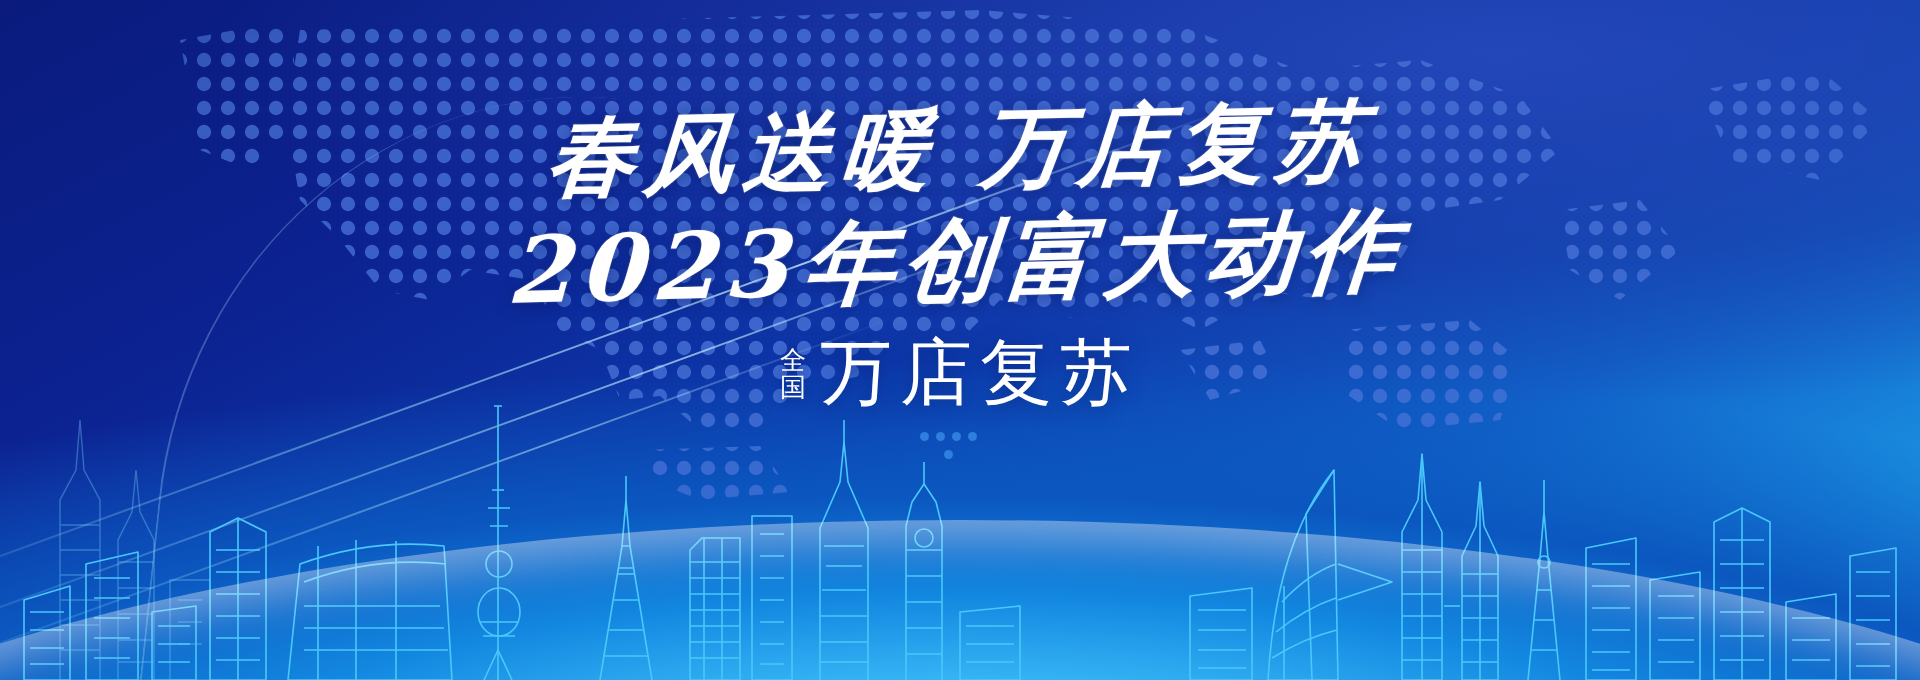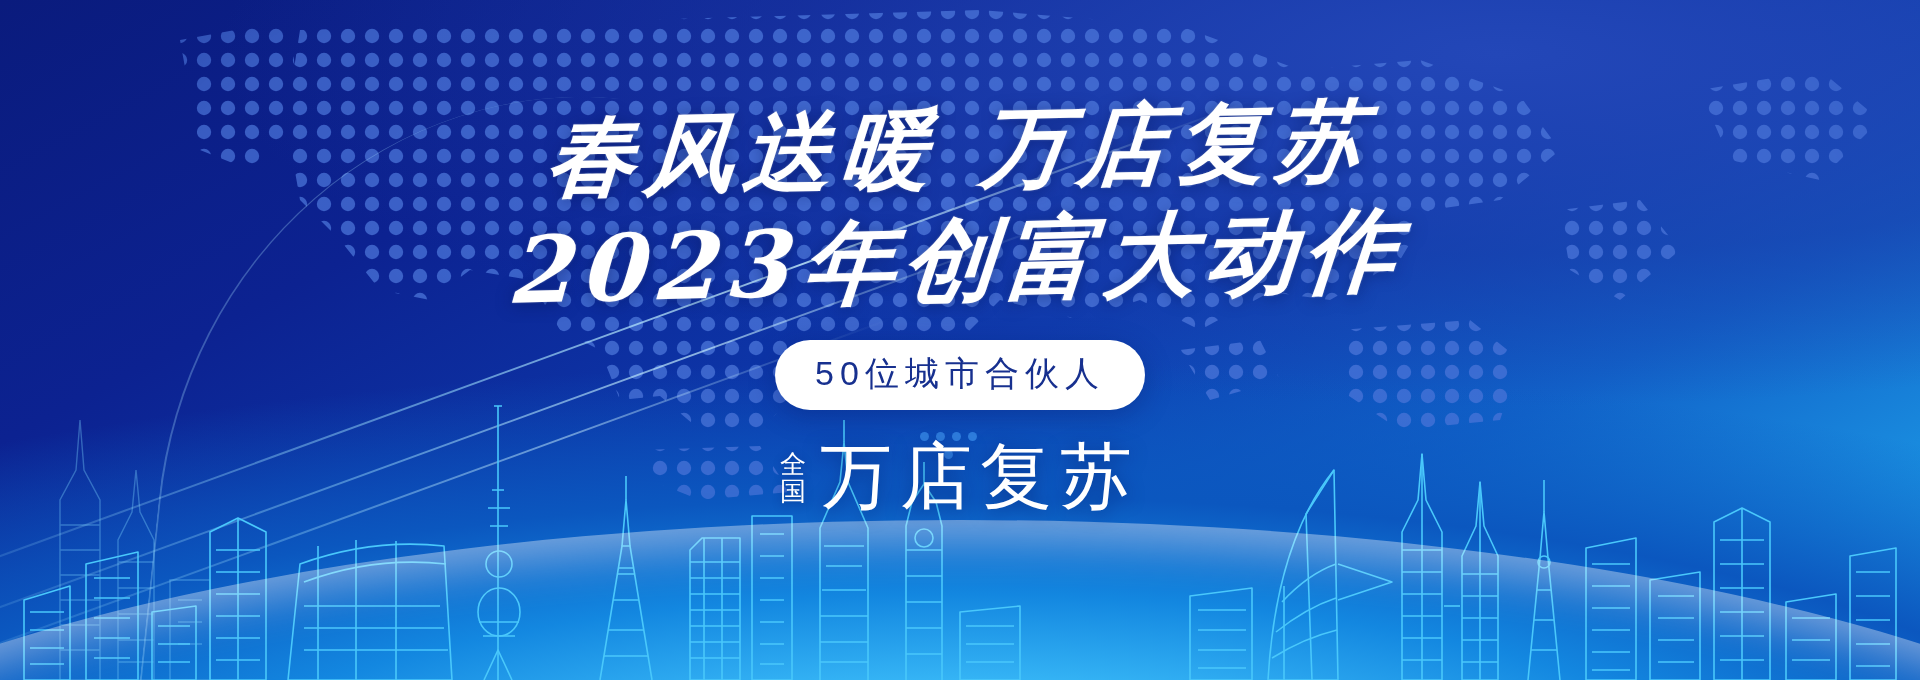--- a/index.html
+++ b/index.html
@@ -263,21 +263,20 @@
       <i style="left:48px;top:0;"></i>
     <i style="left:24px;top:18px;"></i>
   </div>
 
   <div class="content">
 
     <div class="headline headline-1">春风送暖 万店复苏</div>
 
     <div class="headline headline-2">2023年创富大动作</div>
 
-    <div class="badge">50位城市合伙人</div>
 
     <div class="cta">
       <div class="cta-stack">
         <span>全</span>
         <span>国</span>
       </div>
       <div class="cta-main">万店复苏</div>
     </div>
 
   </div>

